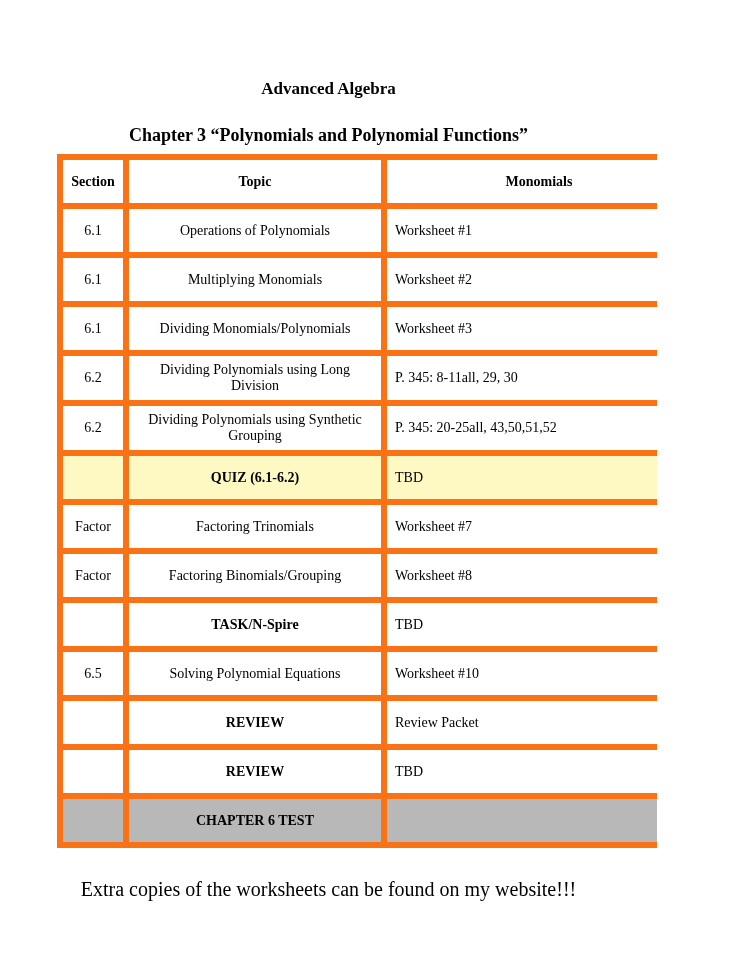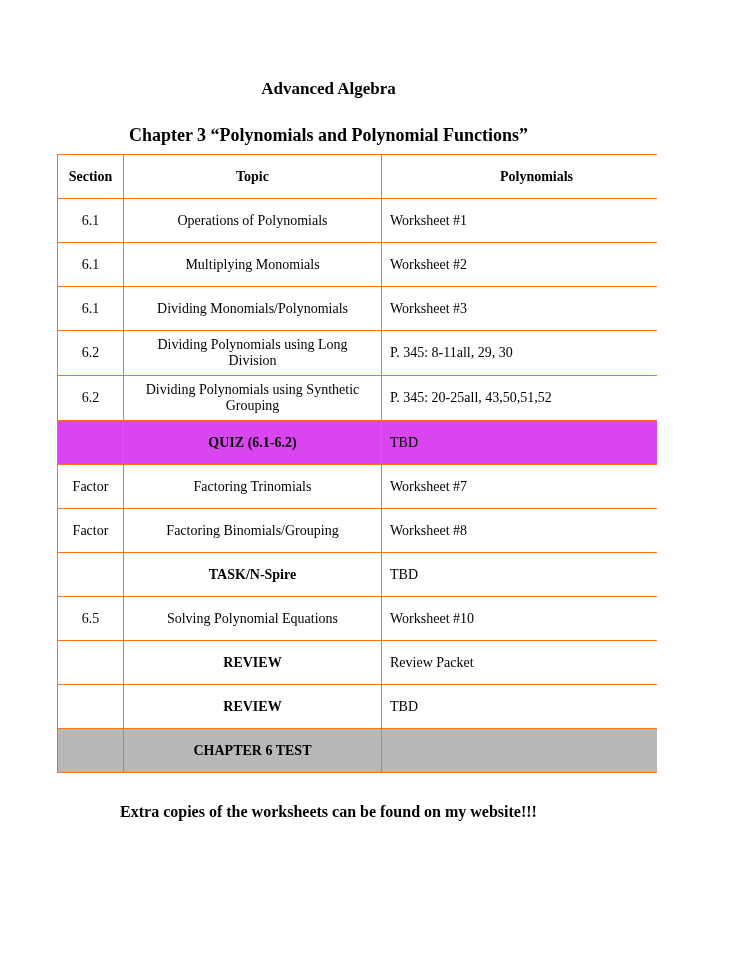--- a/index.html
+++ b/index.html
@@ -34,39 +34,39 @@
   table.schedule {
     border-collapse: collapse;
     table-layout: fixed;
     width: 634px;
     margin-left: 57px;
   }
   .schedule col.c-section   { width: 66px; }
   .schedule col.c-topic     { width: 258px; }
   .schedule col.c-assign    { width: 310px; }
   .schedule th, .schedule td {
-    border: 1px solid #f97316;
+    border: 6px solid #f97316;
     font-size: 14px;
     vertical-align: middle;
     padding: 6px 8px;
     height: 31px;
     box-sizing: content-box;
     word-wrap: break-word;
   }
   .schedule th {
     font-weight: bold;
     text-align: center;
   }
   .schedule td.col-section  { text-align: center; }
   .schedule td.col-topic    { text-align: center; }
   .schedule td.col-assignment { text-align: left; }
   .doc-footer {
     text-align: center;
-    font-size: 16px;
-    font-weight: bold;
+    font-size: 20px;
+    font-weight: normal;
     margin-top: 30px;
   }
 </style>
 </head>
 <body>
 
 <div class="page">
 
   <h1 class="doc-title">Advanced Algebra</h1>
 
@@ -75,21 +75,21 @@
   <table class="schedule">
     <colgroup>
       <col class="c-section">
       <col class="c-topic">
       <col class="c-assign">
     </colgroup>
     <thead>
       <tr>
         <th>Section</th>
         <th>Topic</th>
-        <th>Polynomials</th>
+        <th>Monomials</th>
       </tr>
     </thead>
     <tbody>
         <tr>
           <td class="col-section">6.1</td>
           <td class="col-topic">Operations of Polynomials</td>
           <td class="col-assignment">Worksheet #1</td>
         </tr>
         <tr>
           <td class="col-section">6.1</td>
@@ -104,21 +104,21 @@
         <tr>
           <td class="col-section">6.2</td>
           <td class="col-topic">Dividing Polynomials using Long Division</td>
           <td class="col-assignment">P. 345: 8-11all, 29, 30</td>
         </tr>
         <tr>
           <td class="col-section">6.2</td>
           <td class="col-topic">Dividing Polynomials using Synthetic Grouping</td>
           <td class="col-assignment">P. 345: 20-25all, 43,50,51,52</td>
         </tr>
-        <tr style="background: #d946ef;">
+        <tr style="background: #fef9c3;">
           <td class="col-section"></td>
           <td class="col-topic" style="font-weight: bold;">QUIZ (6.1-6.2)</td>
           <td class="col-assignment">TBD</td>
         </tr>
         <tr>
           <td class="col-section">Factor</td>
           <td class="col-topic">Factoring Trinomials</td>
           <td class="col-assignment">Worksheet #7</td>
         </tr>
         <tr>

